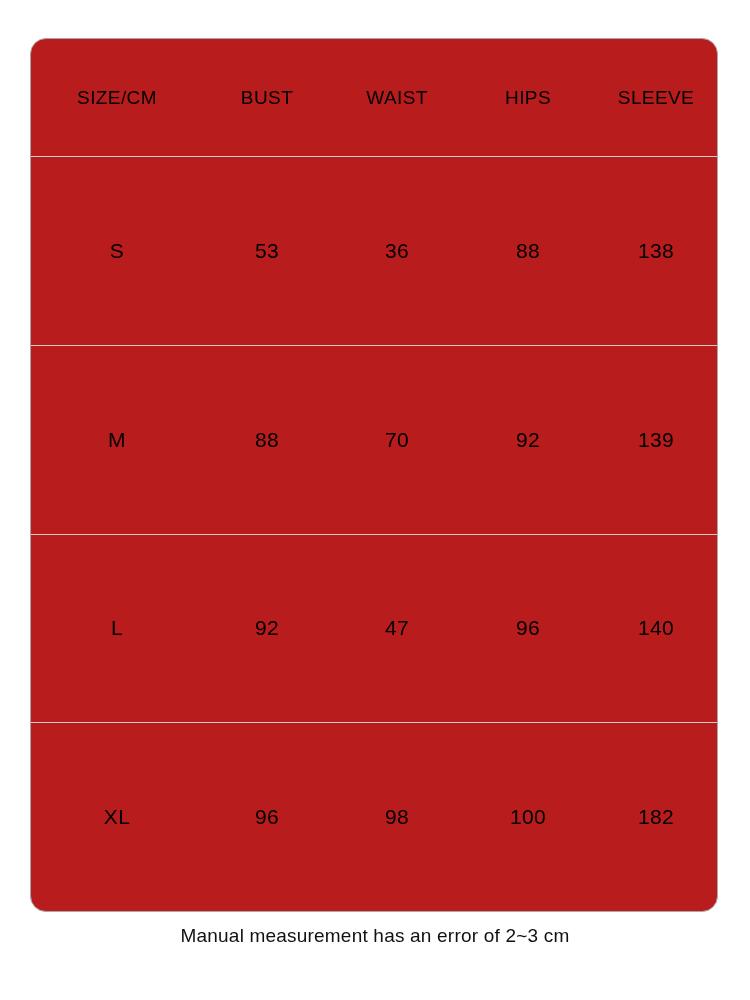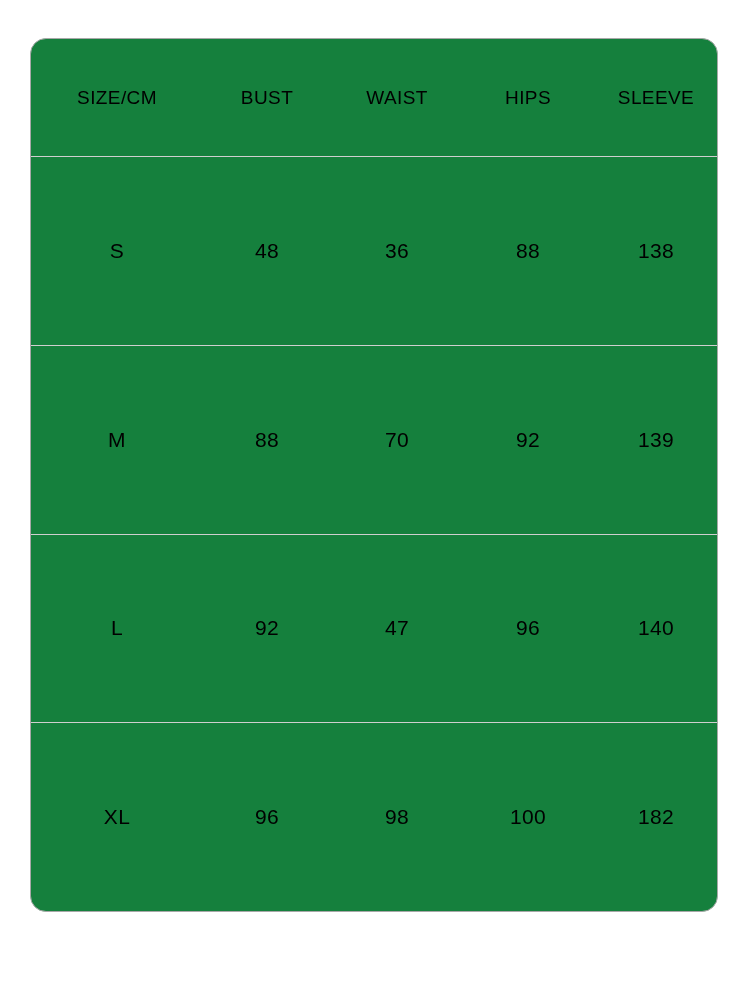--- a/index.html
+++ b/index.html
@@ -25,21 +25,21 @@
   
   .chart-card {
     position: absolute;
     left: 30px;
     top: 38px;
     width: 688px;
     height: 874px;
     box-sizing: border-box;
     border: 1px solid #a8a8a8;
     border-radius: 16px;
-    background: #15803d;
+    background: #b91c1c;
     overflow: hidden;
   }
 
   .size-table {
     width: 100%;
     height: 100%;
     border-collapse: collapse;
     table-layout: fixed;
   }
 
@@ -111,21 +111,21 @@
           <th>SIZE/CM</th>
           <th>BUST</th>
           <th>WAIST</th>
           <th>HIPS</th>
           <th>SLEEVE</th>
         </tr>
       </thead>
       <tbody>
         <tr>
           <td>S</td>
-          <td>48</td>
+          <td>53</td>
           <td>36</td>
           <td>88</td>
           <td>138</td>
         </tr>
         <tr>
           <td>M</td>
           <td>88</td>
           <td>70</td>
           <td>92</td>
           <td>139</td>
@@ -141,14 +141,15 @@
           <td>XL</td>
           <td>96</td>
           <td>98</td>
           <td>100</td>
           <td>182</td>
         </tr>
       </tbody>
     </table>
   </div>
 
+  <div class="footer-note">Manual measurement has an error of 2~3 cm</div>
 
 </div>
 
 </body></html>

